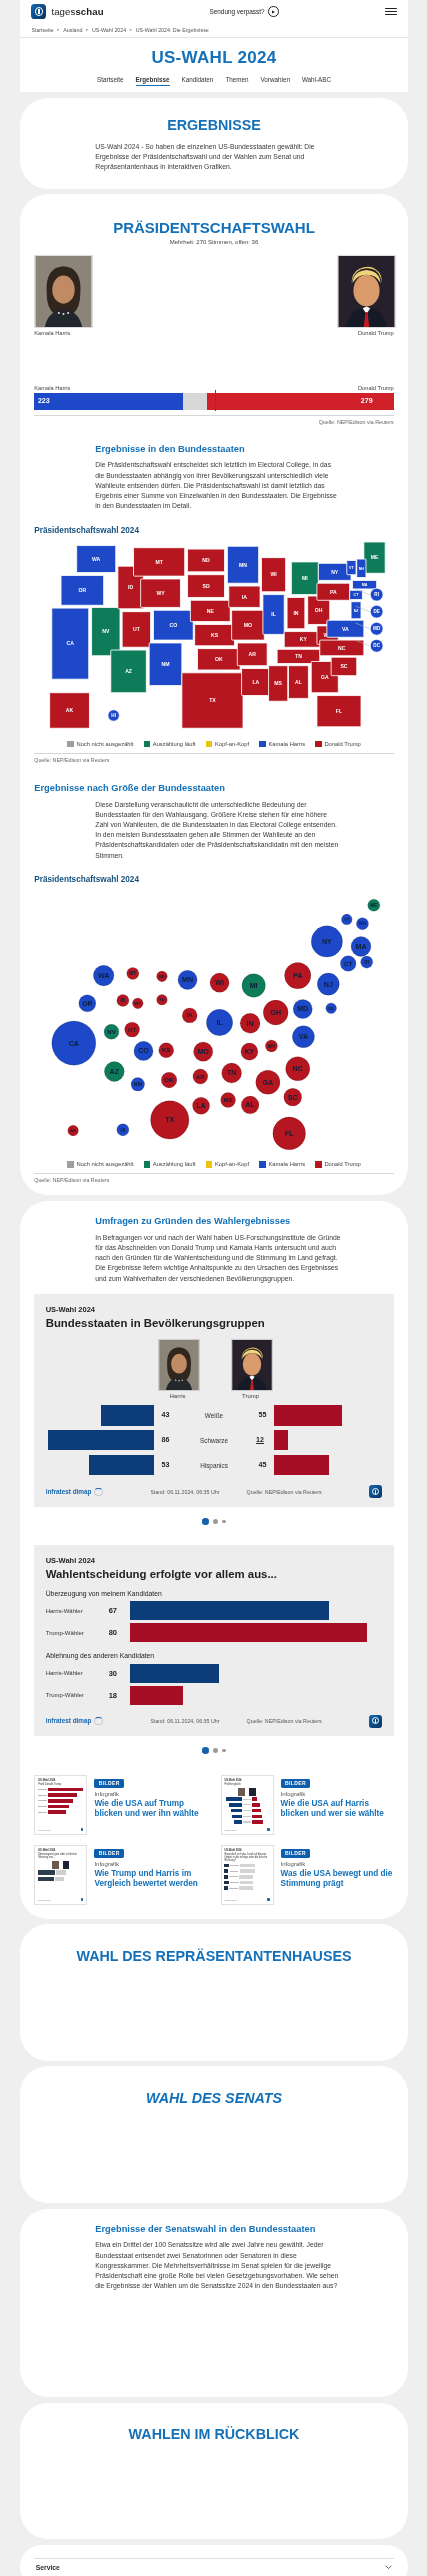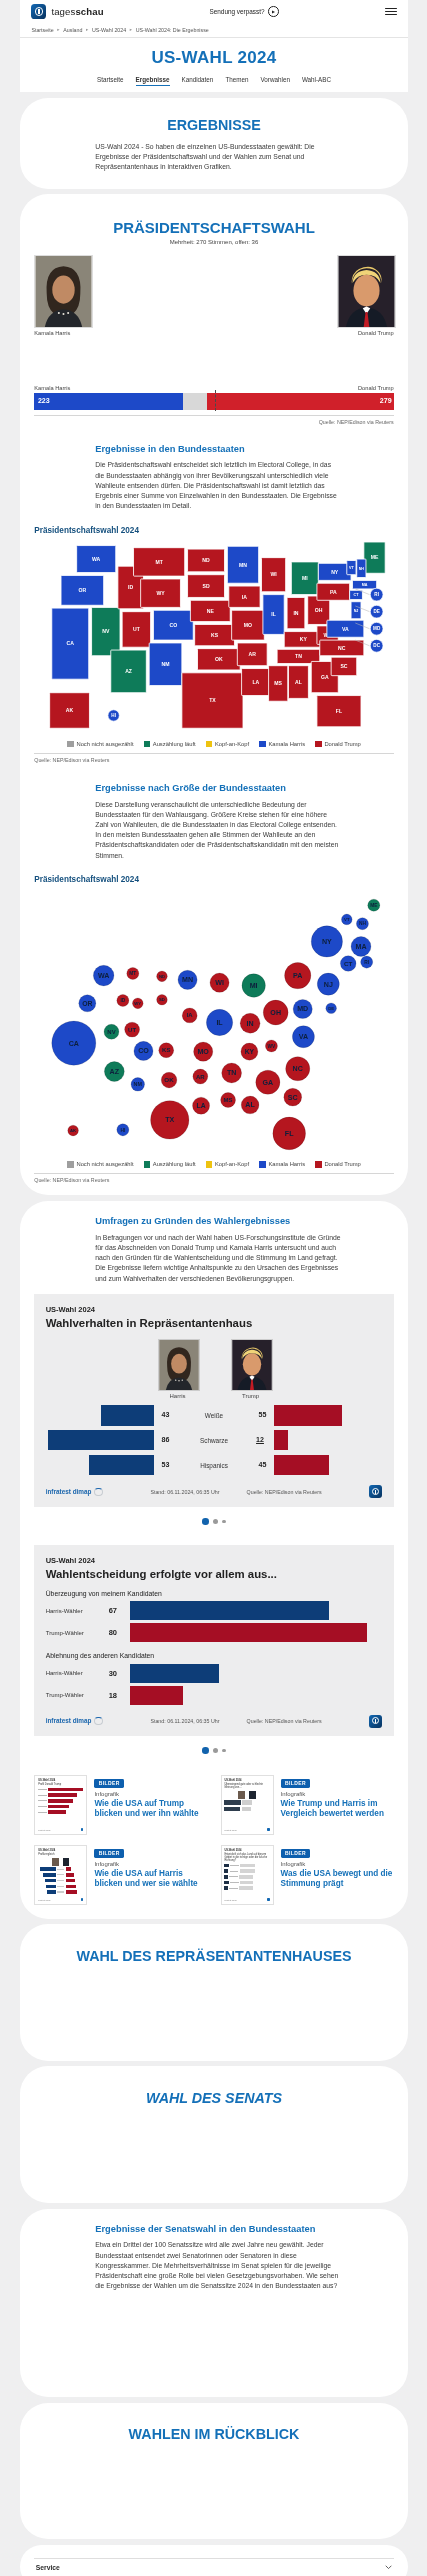--- a/index.html
+++ b/index.html
@@ -42,21 +42,21 @@
   .pres-photo{position:absolute;top:36px;width:57px;}
   .pres-photo.left{left:0;} .pres-photo.right{right:0;}
   .pres-photo svg{width:57px;height:71px;display:block;border:0.7px solid #ddd;}
   .photo-cap{font-size:5.7px;color:#444;margin-top:2.1px;}
   .pres-photo.right .photo-cap{text-align:right;}
   .sub-note{text-align:center;font-size:6px;color:#444;margin-top:1.4px;}
   .ev-names{display:flex;justify-content:space-between;font-size:5.7px;color:#444;margin-top:46px;}
   .ev-bar{position:relative;display:flex;height:16.4px;margin-top:2.1px;}
   .ev-seg{height:100%;}
   .ev-num{position:absolute;top:0;height:100%;display:flex;align-items:center;font-size:7.1px;font-weight:bold;color:#fff;}
-  .ev-num.l{left:3.6px;} .ev-num.r{right:2px;}
+  .ev-num.l{left:3.6px;} .ev-num.r{right:21px;}
   .ev-majority{position:absolute;top:-2.9px;bottom:-1.4px;border-left:1.4px dashed #4a4a4a;}
   
   .legend{display:flex;justify-content:center;gap:10px;margin-top:8.6px;font-size:5.8px;color:#444;flex-wrap:wrap;}
   .legend .li{display:flex;align-items:center;gap:2.9px;}
   .legend .sw{width:6.4px;height:6.4px;display:inline-block;}
   
   .gcard{background:#ededee;margin:10px 0 4.3px;padding:11.4px 11.4px 8.6px;}
   .gcard .kick{font-size:7.5px;font-weight:bold;color:#222;}
   .gcard .gtitle{font-size:11.4px;font-weight:bold;color:#222;margin-top:2.9px;}
   .cand-row{display:flex;justify-content:center;gap:33px;margin:10px 0 5.7px;}
@@ -338,21 +338,21 @@
         </span>
         <span class="li">
           <span class="sw" style="background: rgb(181, 22, 31);"></span>
           <span>Donald Trump</span>
         </span>
       </div>
     <div class="divider"></div>
     <div class="src">Quelle: NEP/Edison via Reuters</div>
 
     <div style="height:20px;"></div>
-    <div class="h-sec" style="margin-left:61px;">Ergebnisse nach Größe der Bundesstaaten</div>
+    <div class="h-sec" style="">Ergebnisse nach Größe der Bundesstaaten</div>
     <p class="prose">Diese Darstellung veranschaulicht die unterschiedliche Bedeutung der Bundesstaaten für den Wahlausgang. Größere Kreise stehen für eine höhere Zahl von Wahlleuten, die die Bundesstaaten in das Electoral College entsenden. In den meisten Bundesstaaten gehen alle Stimmen der Wahlleute an den Präsidentschaftskandidaten oder die Präsidentschaftskandidatin mit den meisten Stimmen.</p>
     <div class="chart-label">Präsidentschaftswahl 2024</div>
     <svg viewBox="0 0 505 368" style="width:359px;display:block;">
         <circle cx="478" cy="20" r="8.5" fill="#0e7b59" stroke="rgba(0,0,0,.25)" stroke-width="0.8"></circle>
         <text x="478" y="22.38" text-anchor="middle" font-size="6.800000000000001" font-weight="bold" fill="#0d1f3c">ME</text>
         <circle cx="440" cy="40" r="7.5" fill="#1d49c8" stroke="rgba(0,0,0,.25)" stroke-width="0.8"></circle>
         <text x="440" y="42.1" text-anchor="middle" font-size="6" font-weight="bold" fill="#0d1f3c">VT</text>
         <circle cx="462" cy="46" r="8.5" fill="#1d49c8" stroke="rgba(0,0,0,.25)" stroke-width="0.8"></circle>
         <text x="462" y="48.38" text-anchor="middle" font-size="6.800000000000001" font-weight="bold" fill="#0d1f3c">NH</text>
         <circle cx="412" cy="71" r="22" fill="#1d49c8" stroke="rgba(0,0,0,.25)" stroke-width="0.8"></circle>
@@ -476,21 +476,21 @@
 
   <div class="gap"></div>
 
   <div class="inset card">
     <div style="height:14.3px;"></div>
     <div class="h-sec" style="margin-left:61px;">Umfragen zu Gründen des Wahlergebnisses</div>
     <p class="prose">In Befragungen vor und nach der Wahl haben US-Forschungsinstitute die Gründe für das Abschneiden von Donald Trump und Kamala Harris untersucht und auch nach den Gründen für die Wahlentscheidung und die Stimmung im Land gefragt. Die Ergebnisse liefern wichtige Anhaltspunkte zu den Ursachen des Ergebnisses und zum Wahlverhalten der verschiedenen Bevölkerungsgruppen.</p>
 
     <div class="gcard">
       <div class="kick">US-Wahl 2024</div>
-      <div class="gtitle">Wahlverhalten in Repräsentantenhaus</div>
+      <div class="gtitle">Bundesstaaten in Bevölkerungsgruppen</div>
       <div class="cand-row">
         <div class="cand">
           <svg viewBox="0 0 60 76">
               <rect x="0" y="0" width="60" height="76" fill="#8a8578"></rect>
               <path d="M12 40 Q10 12 30 11 Q50 12 48 40 Q48 56 40 62 L20 62 Q12 56 12 40Z" fill="#31261e"></path>
               <ellipse cx="30" cy="36" rx="12" ry="15" fill="#c08a64"></ellipse>
               <path d="M10 76 Q14 58 30 57 Q46 58 50 76Z" fill="#23262b"></path>
               <circle cx="25" cy="61" r="1.1" fill="#e8e4da"></circle>
               <circle cx="30" cy="62" r="1.1" fill="#e8e4da"></circle>
               <circle cx="35" cy="61" r="1.1" fill="#e8e4da"></circle>
@@ -648,20 +648,82 @@
             <div class="tfoot">
               <span class="tl">infratest dimap</span>
               <span class="tsq"></span>
             </div>
           </div>
           <div class="t-right"><span class="badge">BILDER</span><div class="t-type">Infografik</div><div class="t-title">Wie die USA auf Trump blicken und wer ihn wählte</div></div>
         </div>
         <div class="teaser">
           <div class="thumb">
             <div class="tk">US-Wahl 2024</div>
+            <div class="tt">Profilvergleich</div>
+            <div class="tchart">
+              <div style="display: flex; justify-content: center; gap: 4.3px; margin: 0.7px 0px 1.4px;">
+                <span style="width: 6.4px; height: 7.8px; background: rgb(107, 90, 77); display: inline-block;"></span>
+                <span style="width: 6.4px; height: 7.8px; background: rgb(29, 36, 48); display: inline-block;"></span>
+              </div>
+              <div style="display: flex; align-items: center; gap: 1.4px; height: 4.3px; margin-bottom: 1.4px;">
+                <span style="flex: 1 1 0%; display: flex; justify-content: flex-end;">
+                  <span style="height: 3.6px; background: rgb(13, 61, 120); width: 90%;"></span>
+                </span>
+                <span style="width: 7.1px; height: 1.1px; background: rgb(204, 204, 204);"></span>
+                <span style="flex: 1 1 0%;">
+                  <span style="display: block; height: 3.6px; background: rgb(165, 14, 36); width: 30%;"></span>
+                </span>
+              </div>
+              <div style="display: flex; align-items: center; gap: 1.4px; height: 4.3px; margin-bottom: 1.4px;">
+                <span style="flex: 1 1 0%; display: flex; justify-content: flex-end;">
+                  <span style="height: 3.6px; background: rgb(13, 61, 120); width: 72%;"></span>
+                </span>
+                <span style="width: 7.1px; height: 1.1px; background: rgb(204, 204, 204);"></span>
+                <span style="flex: 1 1 0%;">
+                  <span style="display: block; height: 3.6px; background: rgb(165, 14, 36); width: 45%;"></span>
+                </span>
+              </div>
+              <div style="display: flex; align-items: center; gap: 1.4px; height: 4.3px; margin-bottom: 1.4px;">
+                <span style="flex: 1 1 0%; display: flex; justify-content: flex-end;">
+                  <span style="height: 3.6px; background: rgb(13, 61, 120); width: 62%;"></span>
+                </span>
+                <span style="width: 7.1px; height: 1.1px; background: rgb(204, 204, 204);"></span>
+                <span style="flex: 1 1 0%;">
+                  <span style="display: block; height: 3.6px; background: rgb(165, 14, 36); width: 52%;"></span>
+                </span>
+              </div>
+              <div style="display: flex; align-items: center; gap: 1.4px; height: 4.3px; margin-bottom: 1.4px;">
+                <span style="flex: 1 1 0%; display: flex; justify-content: flex-end;">
+                  <span style="height: 3.6px; background: rgb(13, 61, 120); width: 55%;"></span>
+                </span>
+                <span style="width: 7.1px; height: 1.1px; background: rgb(204, 204, 204);"></span>
+                <span style="flex: 1 1 0%;">
+                  <span style="display: block; height: 3.6px; background: rgb(165, 14, 36); width: 58%;"></span>
+                </span>
+              </div>
+              <div style="display: flex; align-items: center; gap: 1.4px; height: 4.3px; margin-bottom: 1.4px;">
+                <span style="flex: 1 1 0%; display: flex; justify-content: flex-end;">
+                  <span style="height: 3.6px; background: rgb(13, 61, 120); width: 48%;"></span>
+                </span>
+                <span style="width: 7.1px; height: 1.1px; background: rgb(204, 204, 204);"></span>
+                <span style="flex: 1 1 0%;">
+                  <span style="display: block; height: 3.6px; background: rgb(165, 14, 36); width: 62%;"></span>
+                </span>
+              </div>
+            </div>
+            <div class="tfoot">
+              <span class="tl">infratest dimap</span>
+              <span class="tsq"></span>
+            </div>
+          </div>
+          <div class="t-right"><span class="badge">BILDER</span><div class="t-type">Infografik</div><div class="t-title">Wie die USA auf Harris blicken und wer sie wählte</div></div>
+        </div>
+        <div class="teaser">
+          <div class="thumb">
+            <div class="tk">US-Wahl 2024</div>
             <div class="tt">Überwiegend gute oder schlechte Meinung von...</div>
             <div class="tchart">
               <div style="display: flex; justify-content: center; gap: 4.3px; margin: 0.7px 0px 1.4px;">
                 <span style="width: 6.4px; height: 7.8px; background: rgb(107, 90, 77); display: inline-block;"></span>
                 <span style="width: 6.4px; height: 7.8px; background: rgb(29, 36, 48); display: inline-block;"></span>
               </div>
               <div style="display: flex; align-items: center; gap: 1.4px; height: 5px; margin-bottom: 1.4px;">
                 <span style="height: 4.3px; background: rgb(46, 61, 77); width: 36.9%;"></span>
                 <span style="height: 4.3px; background: rgb(207, 207, 207); width: 21.6%;"></span>
               </div>
@@ -669,82 +731,20 @@
                 <span style="height: 4.3px; background: rgb(46, 61, 77); width: 35.1%;"></span>
                 <span style="height: 4.3px; background: rgb(207, 207, 207); width: 19.8%;"></span>
               </div>
             </div>
             <div class="tfoot">
               <span class="tl">infratest dimap</span>
               <span class="tsq"></span>
             </div>
           </div>
           <div class="t-right"><span class="badge">BILDER</span><div class="t-type">Infografik</div><div class="t-title">Wie Trump und Harris im Vergleich bewertet werden</div></div>
-        </div>
-        <div class="teaser">
-          <div class="thumb">
-            <div class="tk">US-Wahl 2024</div>
-            <div class="tt">Profilvergleich</div>
-            <div class="tchart">
-              <div style="display: flex; justify-content: center; gap: 4.3px; margin: 0.7px 0px 1.4px;">
-                <span style="width: 6.4px; height: 7.8px; background: rgb(107, 90, 77); display: inline-block;"></span>
-                <span style="width: 6.4px; height: 7.8px; background: rgb(29, 36, 48); display: inline-block;"></span>
-              </div>
-              <div style="display: flex; align-items: center; gap: 1.4px; height: 4.3px; margin-bottom: 1.4px;">
-                <span style="flex: 1 1 0%; display: flex; justify-content: flex-end;">
-                  <span style="height: 3.6px; background: rgb(13, 61, 120); width: 90%;"></span>
-                </span>
-                <span style="width: 7.1px; height: 1.1px; background: rgb(204, 204, 204);"></span>
-                <span style="flex: 1 1 0%;">
-                  <span style="display: block; height: 3.6px; background: rgb(165, 14, 36); width: 30%;"></span>
-                </span>
-              </div>
-              <div style="display: flex; align-items: center; gap: 1.4px; height: 4.3px; margin-bottom: 1.4px;">
-                <span style="flex: 1 1 0%; display: flex; justify-content: flex-end;">
-                  <span style="height: 3.6px; background: rgb(13, 61, 120); width: 72%;"></span>
-                </span>
-                <span style="width: 7.1px; height: 1.1px; background: rgb(204, 204, 204);"></span>
-                <span style="flex: 1 1 0%;">
-                  <span style="display: block; height: 3.6px; background: rgb(165, 14, 36); width: 45%;"></span>
-                </span>
-              </div>
-              <div style="display: flex; align-items: center; gap: 1.4px; height: 4.3px; margin-bottom: 1.4px;">
-                <span style="flex: 1 1 0%; display: flex; justify-content: flex-end;">
-                  <span style="height: 3.6px; background: rgb(13, 61, 120); width: 62%;"></span>
-                </span>
-                <span style="width: 7.1px; height: 1.1px; background: rgb(204, 204, 204);"></span>
-                <span style="flex: 1 1 0%;">
-                  <span style="display: block; height: 3.6px; background: rgb(165, 14, 36); width: 52%;"></span>
-                </span>
-              </div>
-              <div style="display: flex; align-items: center; gap: 1.4px; height: 4.3px; margin-bottom: 1.4px;">
-                <span style="flex: 1 1 0%; display: flex; justify-content: flex-end;">
-                  <span style="height: 3.6px; background: rgb(13, 61, 120); width: 55%;"></span>
-                </span>
-                <span style="width: 7.1px; height: 1.1px; background: rgb(204, 204, 204);"></span>
-                <span style="flex: 1 1 0%;">
-                  <span style="display: block; height: 3.6px; background: rgb(165, 14, 36); width: 58%;"></span>
-                </span>
-              </div>
-              <div style="display: flex; align-items: center; gap: 1.4px; height: 4.3px; margin-bottom: 1.4px;">
-                <span style="flex: 1 1 0%; display: flex; justify-content: flex-end;">
-                  <span style="height: 3.6px; background: rgb(13, 61, 120); width: 48%;"></span>
-                </span>
-                <span style="width: 7.1px; height: 1.1px; background: rgb(204, 204, 204);"></span>
-                <span style="flex: 1 1 0%;">
-                  <span style="display: block; height: 3.6px; background: rgb(165, 14, 36); width: 62%;"></span>
-                </span>
-              </div>
-            </div>
-            <div class="tfoot">
-              <span class="tl">infratest dimap</span>
-              <span class="tsq"></span>
-            </div>
-          </div>
-          <div class="t-right"><span class="badge">BILDER</span><div class="t-type">Infografik</div><div class="t-title">Wie die USA auf Harris blicken und wer sie wählte</div></div>
         </div>
         <div class="teaser">
           <div class="thumb">
             <div class="tk">US-Wahl 2024</div>
             <div class="tt">Entwickelt sich das Land auf diesem Gebiet in die richtige oder die falsche Richtung?</div>
             <div class="tchart">
               <div style="display: flex; align-items: center; gap: 1.4px; height: 4.3px; margin-bottom: 1.4px;">
                 <span style="height: 3.6px; background: rgb(29, 47, 69); width: 9.8%;"></span>
                 <span style="width: 8.6px; height: 1.1px; background: rgb(187, 187, 187);"></span>
                 <span style="height: 3.6px; background: rgb(212, 212, 212); width: 32%;"></span>

